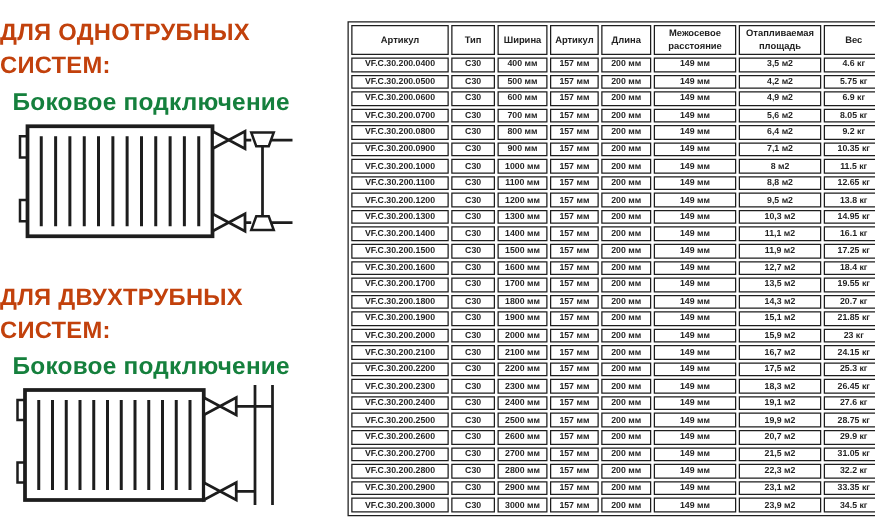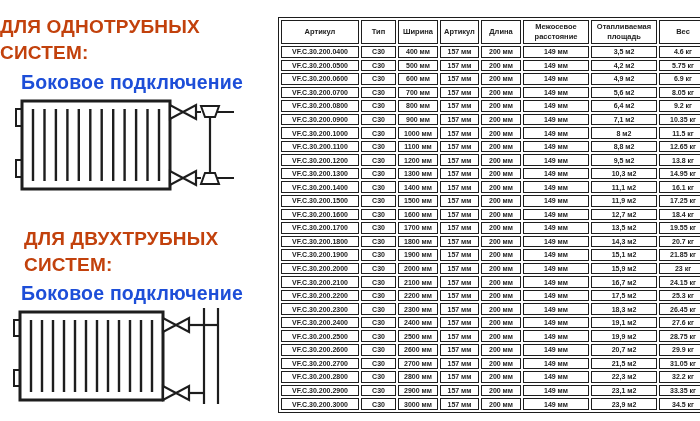--- a/index.html
+++ b/index.html
@@ -4,24 +4,24 @@
 <style>
   * { margin: 0; padding: 0; box-sizing: border-box; }
   html, body { width: 700px; height: 421px; background: #ffffff; overflow: hidden; }
   body { font-family: "Liberation Sans", sans-serif; color: #1d1d1d; position: relative; }
 
   .left-panel { position: absolute; left: 0; top: 0; width: 262px; height: 421px; }
 
   .heading { position: absolute; left: 0; width: 250px; text-align: left;
              font-weight: 800; font-size: 19px; line-height: 1.35; letter-spacing: .2px; color: #c2410c; }
   .heading.h1 { top: 14px; }
-  .heading.h2 { top: 226px; margin-left: 24px; }
-
-  .sub { position: absolute; left: 10px; width: 244px; text-align: center;
-         font-weight: 800; font-size: 19.5px; letter-spacing: .2px; color: #1d4ed8; }
+  .heading.h2 { top: 226px; }
+
+  .sub { position: absolute; left: 10px; width: 244px; 
+         font-weight: 800; font-size: 19.5px; letter-spacing: .2px; color: #15803d; }
   .sub.s1 { top: 71px; }
   .sub.s2 { top: 282px; }
 
   svg.diag { position: absolute; left: 0; }
   svg.d1 { top: 97px; }
   svg.d2 { top: 306px; }
 
   table.spec { position: absolute; left: 278px; top: 17px; width: 418px; height: 396px;
                border-collapse: separate; border-spacing: 2px; table-layout: fixed;
                border: 1px solid #1d1d1d; background: #ffffff; }

